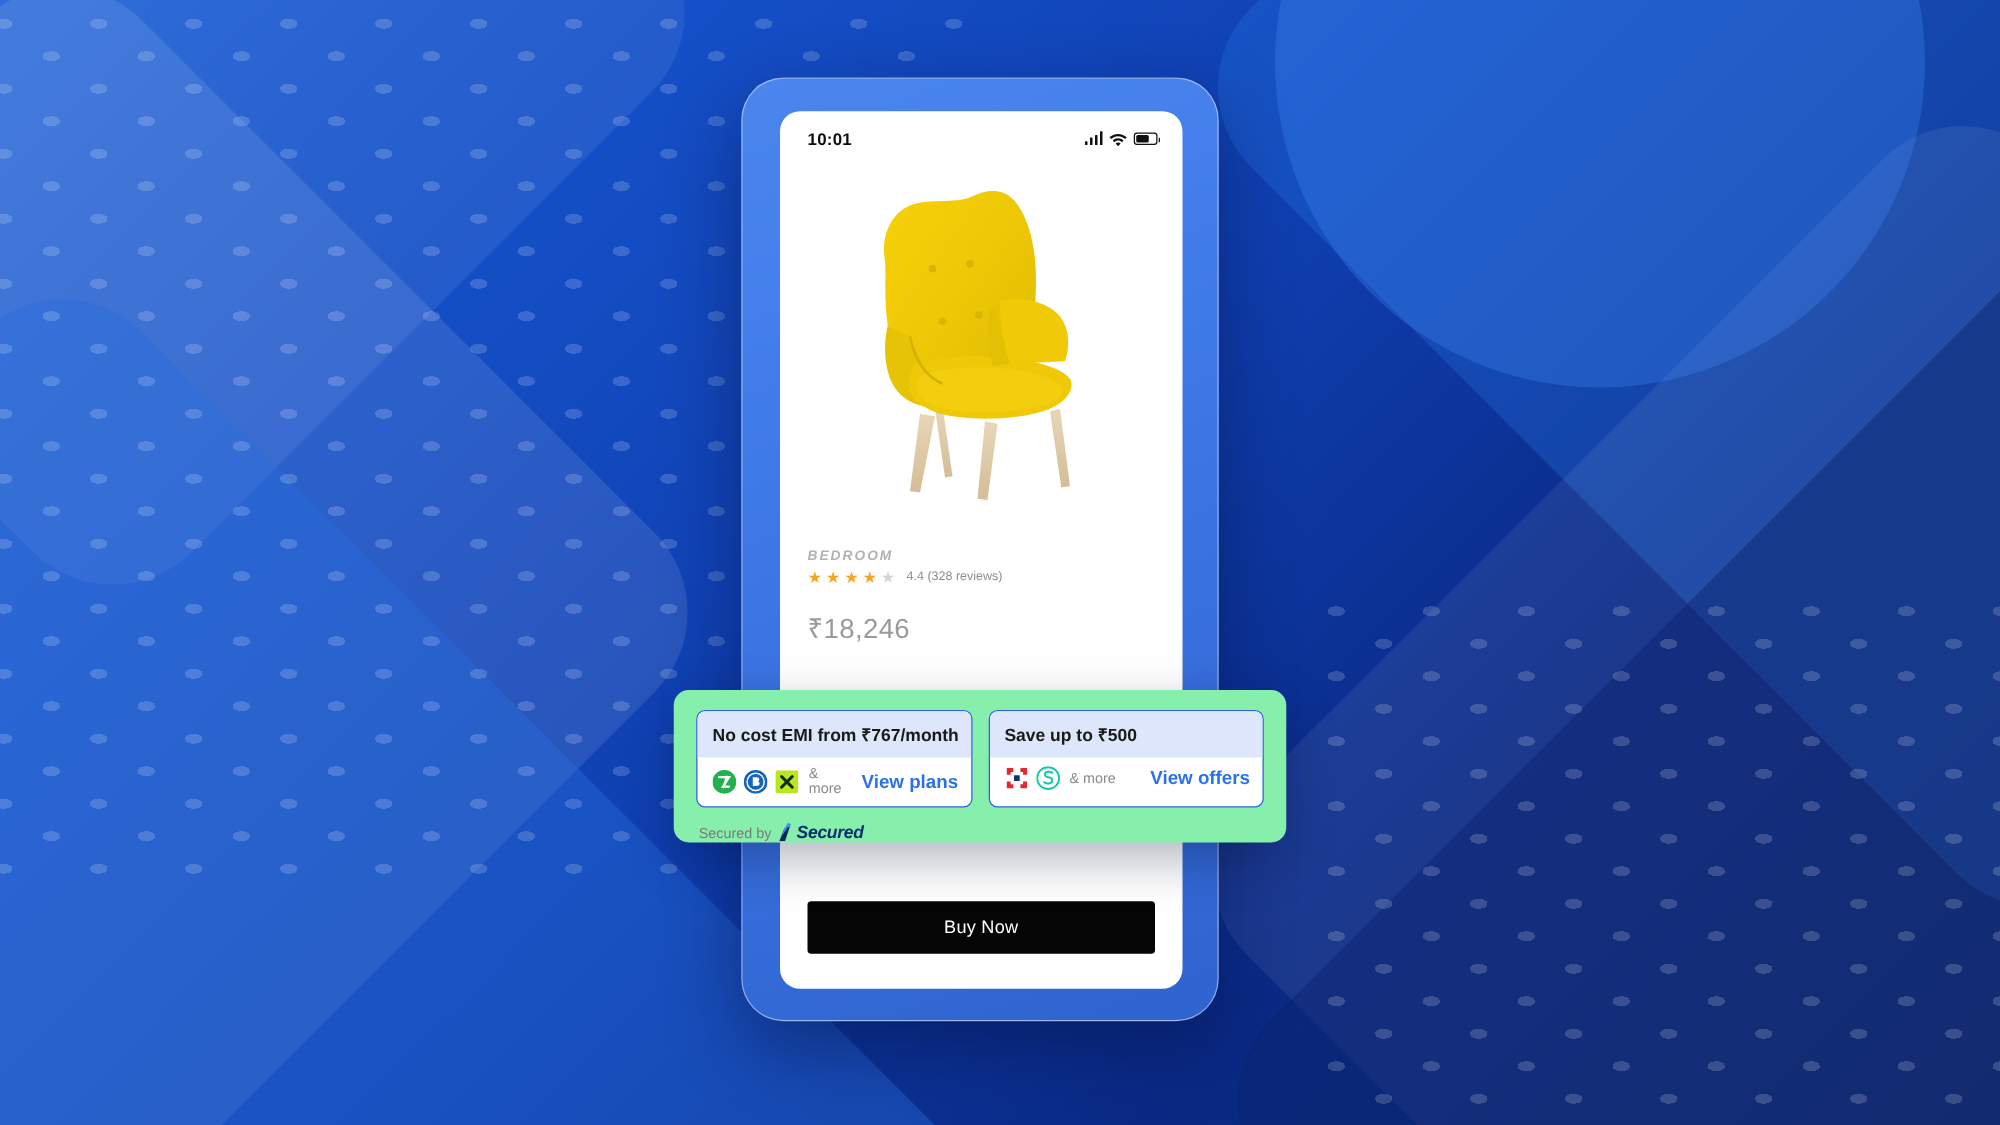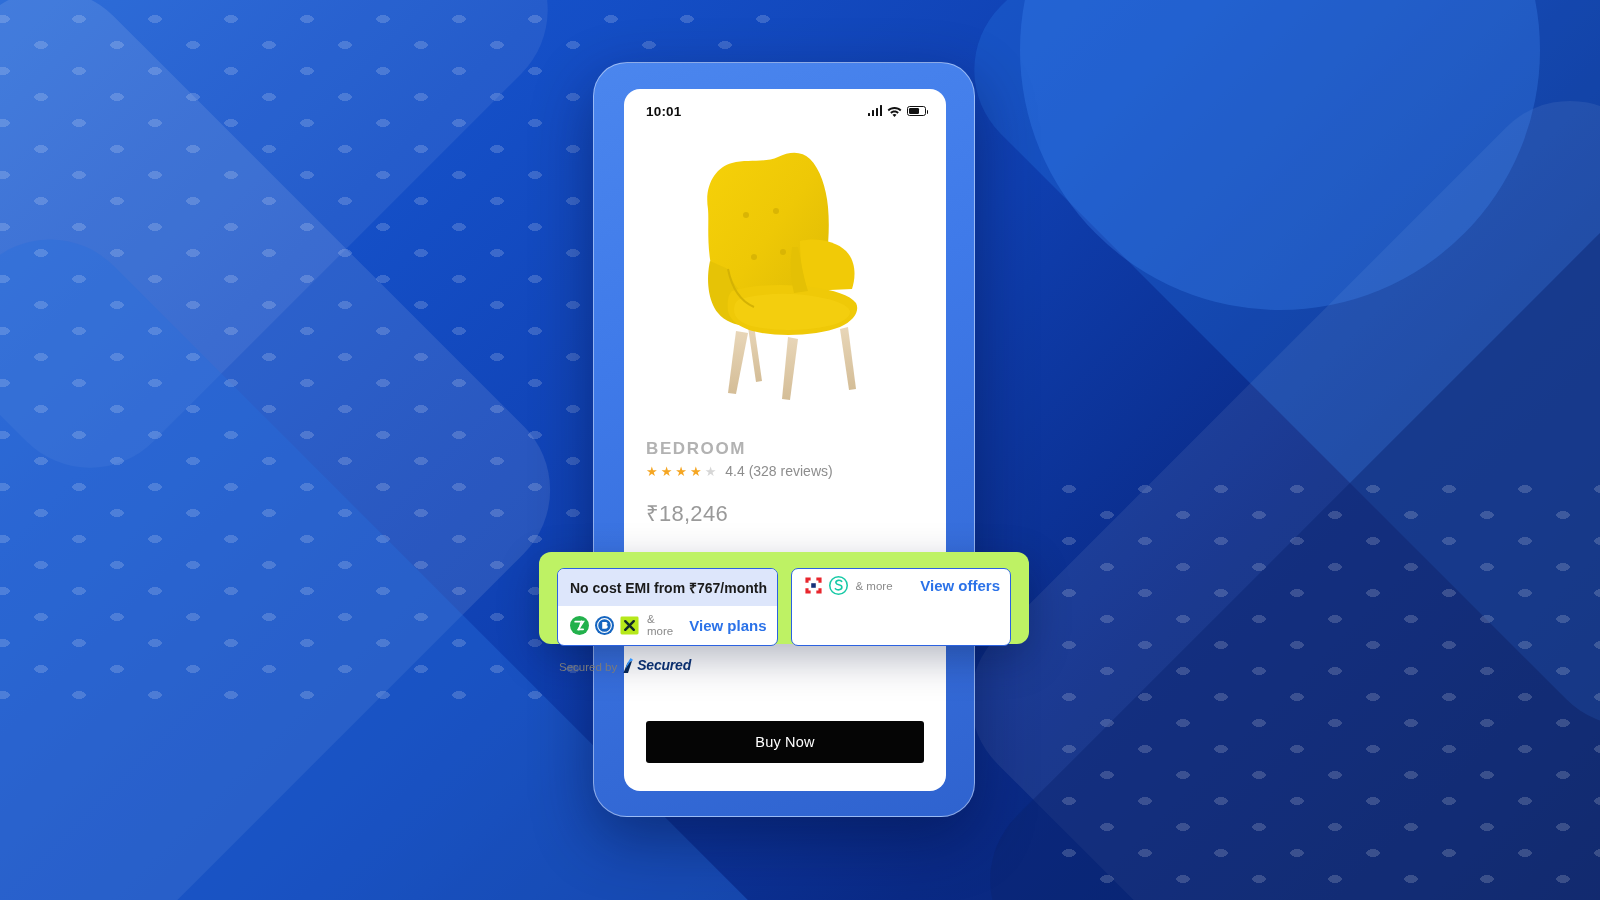--- a/index.html
+++ b/index.html
@@ -53,39 +53,39 @@
   .batt { width:19px; height:10px; border:1.4px solid #111; border-radius:2.6px; position:relative; }
   .batt::after{ content:""; position:absolute; right:-3.4px; top:2.6px; width:1.8px; height:4px;
                 background:#111; border-radius:0 1px 1px 0; }
   .batt i { position:absolute; left:1.2px; top:1.2px; bottom:1.2px; width:10px; background:#111; border-radius:1.2px; }
 
   
   .hero { height:300px; display:flex; align-items:center; justify-content:center; }
 
   
   .pinfo { padding:6px 22px 0 22px; }
-  .cat { font-size:17px; letter-spacing:1.6px; color:#b2b2b2; font-weight:600; }
+  .cat { font-size:11px; letter-spacing:1.6px; color:#b2b2b2; font-weight:600;font-style:italic; }
   .pname { font-size:25px; color:#8d8d8d; font-weight:400; letter-spacing:.3px; margin-top:8px; }
   .prow { display:flex; align-items:center; gap:9px; margin-top:4px; }
   .stars { display:flex; gap:3px; font-size:13px; line-height:1; }
   .stars span.on { color:#f5a623; } .stars span.off { color:#d6d6d6; }
-  .rev { font-size:14px; color:#8d8d8d; }
+  .rev { font-size:10px; color:#8d8d8d; }
   .price { font-size:22px; color:#9a9a9a; margin-top:18px; letter-spacing:.3px; }
 
   .spacer { flex:1; }
 
   
   .buywrap { padding:0 22px 28px 22px; }
   .buy { width:100%; height:42px; background:#050505; color:#fff; border:none; border-radius:3px;
          font-size:14.5px; font-family:"Liberation Sans",sans-serif; letter-spacing:.2px; cursor:pointer; }
 
   
   .widget {
-    position:absolute; left:539px; top:552px; width:490px; height:92px;
-    background:#bef264; border-radius:12px; padding:16px 18px 10px 18px;
+    position:absolute; left:539px; top:552px; width:490px; height:122px;
+    background:#86efac; border-radius:12px; padding:16px 18px 10px 18px;
     box-shadow:0 14px 40px rgba(2,12,50,0.30);
   }
   .cards { display:flex; gap:13px; }
   .ocard { flex:1; border:1.6px solid #2b62e0; border-radius:7px; overflow:hidden; background:#fff; cursor:pointer; }
   .ocard-head { background:#dde6fb; padding:9px 12px 9px 12px; font-size:14px; font-weight:700; color:#1a1a1a; white-space:nowrap; }
   .ocard-body { display:flex; align-items:center; gap:7px; padding:7px 10px 8px 12px; }
   .logos { display:flex; align-items:center; gap:6px; }
   .more { font-size:11.5px; color:#8a8a8a; margin-left:1px; }
   .vlink { margin-left:auto; font-size:15px; font-weight:700; color:#2b72e8; white-space:nowrap; }
 
@@ -232,20 +232,21 @@
             <rect x="0.5" y="0.5" width="19" height="19" rx="1.5" fill="#b6e81a"></rect>
             <path d="M5.5 5.5 L14.5 14.5 M14.5 5.5 L5.5 14.5" stroke="#102a2a" stroke-width="2.6" stroke-linecap="round"></path>
           </svg>
         </div>
         <div class="more">&amp; more</div>
         <div class="vlink">View plans</div>
       </div>
     </div>
 
     <div class="ocard">
+      <div class="ocard-head">Save up to ₹500</div>
       <div class="ocard-body">
         <div class="logos">
           <svg width="19" height="19" viewBox="0 0 20 20">
             <path d="M1.5 1.5h5.5v3.3H4.8v2.4H1.5z" fill="#e8262d"></path>
             <path d="M18.5 1.5h-5.5v3.3h2.2v2.4h3.3z" fill="#e8262d"></path>
             <path d="M1.5 18.5h5.5v-3.3H4.8v-2.4H1.5z" fill="#e8262d"></path>
             <path d="M18.5 18.5h-5.5v-3.3h2.2v-2.4h3.3z" fill="#e8262d"></path>
             <rect x="7.6" y="7.6" width="4.8" height="4.8" fill="#15307a"></rect>
           </svg>
           <svg width="19" height="19" viewBox="0 0 20 20">

